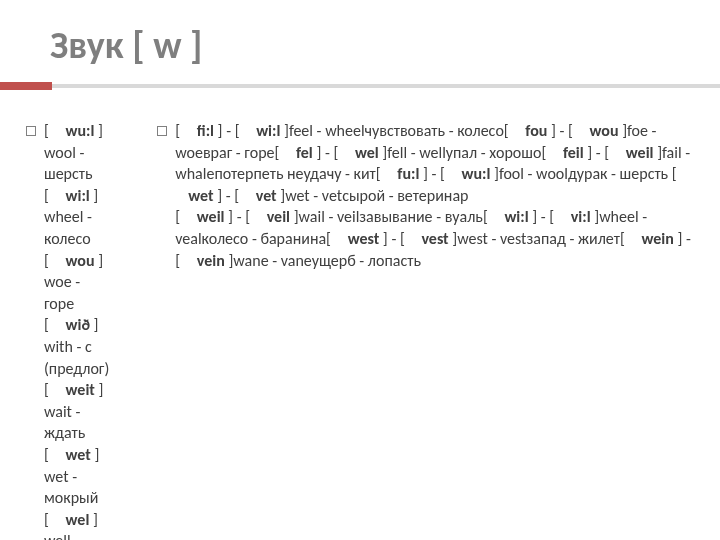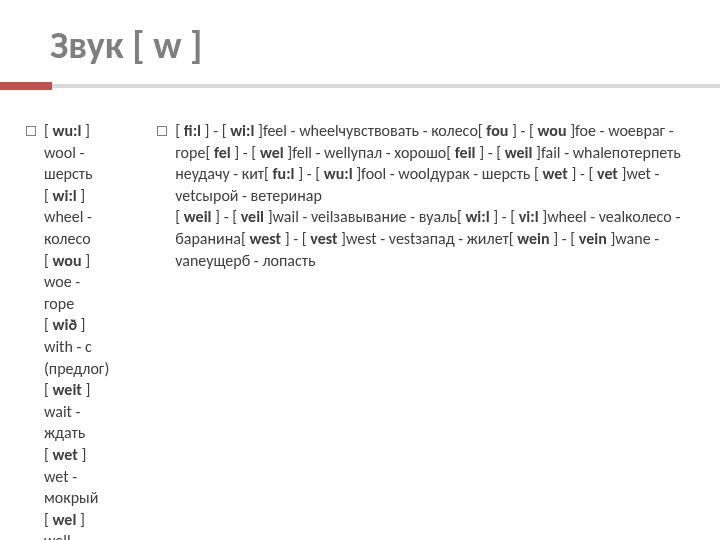--- a/index.html
+++ b/index.html
@@ -63,21 +63,21 @@
   .item::before {
     content: "";
     position: absolute;
     left: 0;
     top: 6px;
     width: 8px;
     height: 8px;
     border: 1px solid #808080;
     background: #fff;
   }
-  .b { font-weight: 700; }
+  .b { font-weight: 700; margin-left: 13px; }
 </style>
 </head>
 <body>
 
 <div class="slide">
   <div class="title">Звук [ w ]</div>
   <div class="accent-line">
     <div class="seg"></div>
   </div>
 

